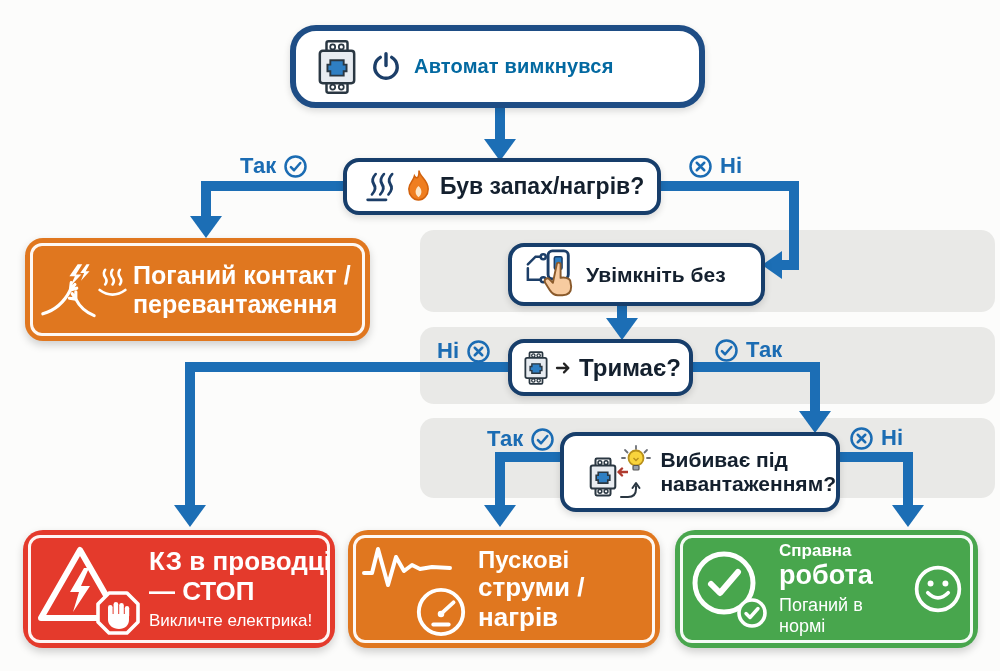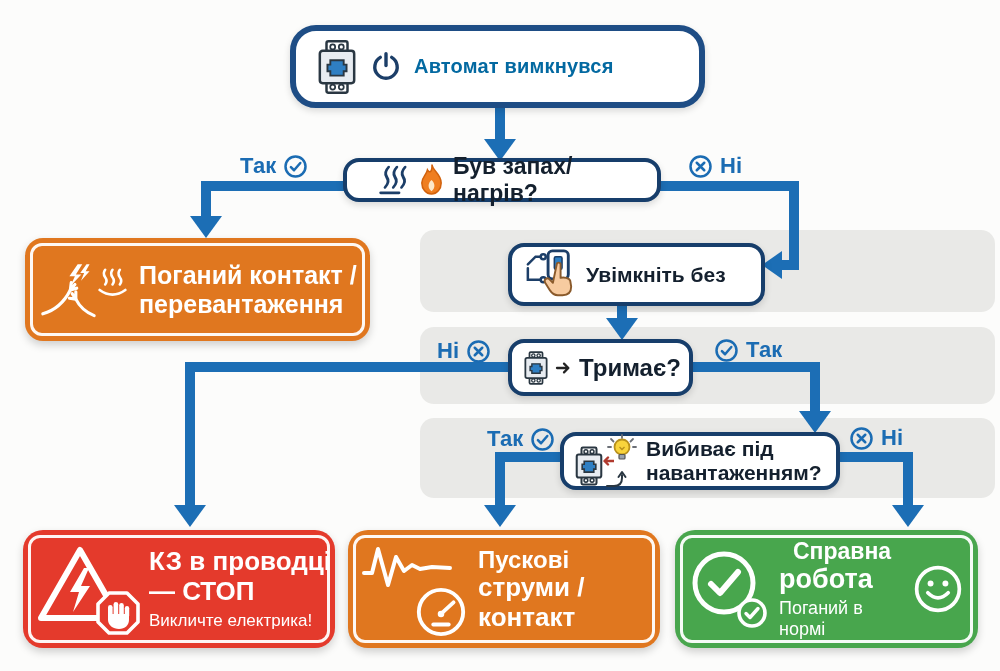--- a/index.html
+++ b/index.html
@@ -137,41 +137,41 @@
     </span>
     <span class="iconzone">
       <svg width="30" height="30" viewBox="0 0 30 30">
         <path d="M9.3 5.4 A11.2 11.2 0 1 0 20.7 5.4" fill="none" stroke="#1c3e68" stroke-width="3.4" stroke-linecap="round"></path>
         <line x1="15" y1="1.8" x2="15" y2="13.5" stroke="#1c3e68" stroke-width="3.4" stroke-linecap="round"></line>
       </svg>
     </span>
     <span class="start-title">Автомат вимкнувся</span>
   </div>
 
-  <div class="wbox" style="left:343px;top:158px;width:318px;height:44px;padding-left:30px;gap:7px;">
+  <div class="wbox" style="left:343px;top:158px;width:318px;height:57px;padding-left:17px;gap:7px;">
     <span class="iconzone">
       <svg width="33" height="30" viewBox="0 0 36 32">
         <g stroke="#1c3e68" stroke-width="3" fill="none" stroke-linecap="round" transform="skewX(-10)">
           <path d="M13 2 q-4.5 6 0 11 q4.5 5 0 11"></path>
           <path d="M22 2 q-4.5 6 0 11 q4.5 5 0 11"></path>
           <path d="M31 2 q-4.5 6 0 11 q4.5 5 0 11"></path>
         </g>
         <line x1="4" y1="30" x2="24" y2="30" stroke="#1c3e68" stroke-width="3" stroke-linecap="round"></line>
       </svg>
     </span>
     <span class="iconzone">
       <svg width="29" height="35" viewBox="0 0 30 36">
         <path d="M15.5 1.5 C16 8 25 11 25 20.5 A10 11.5 0 0 1 5 20.5 C5 14.5 9.5 13 10.8 7 C12.5 10 15.8 10.5 15.5 1.5 Z" fill="#ef7e20" stroke="#d2620d" stroke-width="1.6"></path>
         <path d="M15 17.5 c4 3.2 4 8.6 0 11.6 c-4 -3 -4 -8.4 0 -11.6 z" fill="#fce8cb"></path>
       </svg>
     </span>
     <span class="q-title">Був запах/нагрів?</span>
   </div>
 
-  <div class="rbox" style="left:25px;top:238px;width:345px;height:103px;background:#e0771f;padding-left:16px;gap:10px;">
+  <div class="rbox" style="left:25px;top:238px;width:345px;height:103px;background:#e0771f;padding-left:16px;gap:4px;">
     <span class="iconzone">
       <svg width="88" height="56" viewBox="0 0 96 60">
         <g stroke="#fff" stroke-width="3.4" fill="none" stroke-linecap="round">
           <path d="M2 56 C16 52 26 42 32 30"></path>
           <path d="M32 30 l7 -2 M32 30 l5 -6 M32 30 l1 -8"></path>
           <path d="M58 58 C48 54 42 48 38 40"></path>
           <path d="M38 40 l-7 -1 M38 40 l-4 -6 M38 40 l0 -8"></path>
         </g>
         <path d="M40 2 L31 15 h6 L32 26 L44 13 h-6 L45 2 Z" fill="#fff"></path>
         <path d="M56 0 L48 11 h5 L49 21 L60 9 h-5 L60 0 Z" fill="#fff" transform="translate(2,2) scale(0.85)"></path>
@@ -224,21 +224,21 @@
       </svg>
     </span>
     <span class="iconzone">
       <svg width="18" height="14" viewBox="0 0 20 16">
           <path d="M2 8 h12 M10 3 l5 5 -5 5" stroke="#222" stroke-width="2.6" fill="none" stroke-linecap="round" stroke-linejoin="round"></path>
         </svg>
     </span>
     <span class="q-title" style="font-size:24px;">Тримає?</span>
   </div>
 
-  <div class="wbox" style="left:560px;top:432px;width:280px;height:58px;padding-left:10px;gap:8px;">
+  <div class="wbox" style="left:560px;top:432px;width:280px;height:80px;padding-left:10px;gap:8px;justify-content:flex-end;">
     <span class="iconzone" style="width:64px;height:54px;">
       <svg width="30" height="40" viewBox="0 0 44 58" style="position:absolute;left:0;bottom:2px;">
         <rect x="11" y="2" width="22" height="12" rx="2" fill="#fff" stroke="#2a3742" stroke-width="3"></rect>
         <circle cx="17.5" cy="8" r="2.8" fill="#fff" stroke="#2a3742" stroke-width="2.2"></circle>
         <circle cx="26.5" cy="8" r="2.8" fill="#fff" stroke="#2a3742" stroke-width="2.2"></circle>
         <rect x="11" y="44" width="22" height="12" rx="2" fill="#fff" stroke="#2a3742" stroke-width="3"></rect>
         <circle cx="17.5" cy="50" r="2.8" fill="#fff" stroke="#2a3742" stroke-width="2.2"></circle>
         <circle cx="26.5" cy="50" r="2.8" fill="#fff" stroke="#2a3742" stroke-width="2.2"></circle>
         <rect x="4" y="12" width="36" height="34" rx="3" fill="#e8ecf1" stroke="#2a3742" stroke-width="3"></rect>
         <path d="M15 22 h14 v4.5 h3 v7 h-3 v4.5 h-14 v-4.5 h-3 v-7 h3 z" fill="#2f7fc3" stroke="#2a3742" stroke-width="2.4"></path>
@@ -301,37 +301,37 @@
       <svg width="54" height="54" viewBox="0 0 56 56" style="position:absolute;right:4px;bottom:0;">
         <circle cx="28" cy="28" r="23" fill="none" stroke="#fff" stroke-width="4"></circle>
         <path d="M28 30 L41 18" stroke="#fff" stroke-width="4" stroke-linecap="round"></path>
         <circle cx="28" cy="30" r="3.4" fill="#fff"></circle>
         <path d="M20 41 H36" stroke="#fff" stroke-width="4" stroke-linecap="round"></path>
       </svg>
     </span>
     <span>
       <div class="r-title" style="font-size:24px;">Пускові</div>
       <div class="r-title" style="font-size:26px;">струми /</div>
-      <div class="r-title" style="font-size:26px;">контакт</div>
+      <div class="r-title" style="font-size:26px;">нагрів</div>
     </span>
   </div>
 
   <div class="rbox" style="left:675px;top:530px;width:303px;height:118px;background:#48a64d;border-radius:20px;padding-left:14px;gap:10px;">
     <span class="iconzone" style="width:80px;height:82px;">
       <svg width="70" height="70" viewBox="0 0 70 70" style="position:absolute;left:0;top:0;">
         <circle cx="35" cy="35" r="29" fill="none" stroke="#fff" stroke-width="5"></circle>
         <path d="M22 36 l9 9 l18 -21" fill="none" stroke="#fff" stroke-width="6" stroke-linecap="round" stroke-linejoin="round"></path>
       </svg>
       <svg width="34" height="34" viewBox="0 0 34 34" style="position:absolute;right:0;bottom:0;">
         <circle cx="17" cy="17" r="13" fill="#48a64d" stroke="#fff" stroke-width="3.6"></circle>
         <path d="M11 17.5 l4 4 l8 -9" fill="none" stroke="#fff" stroke-width="3.4" stroke-linecap="round" stroke-linejoin="round"></path>
       </svg>
     </span>
     <span style="flex:1;">
-      <div class="r-title" style="font-size:23px;margin-left:14px;">Справна</div>
+      <div class="r-title" style="font-size:17px;">Справна</div>
       <div class="r-title" style="font-size:27px;">робота</div>
       <div class="r-sub" style="font-size:18px;font-weight:400;">Поганий в нормі</div>
     </span>
     <span class="iconzone" style="margin-right:14px;">
       <svg width="52" height="52" viewBox="0 0 56 56">
         <circle cx="28" cy="28" r="23" fill="none" stroke="#fff" stroke-width="4"></circle>
         <circle cx="20" cy="22" r="3.2" fill="#fff"></circle>
         <circle cx="36" cy="22" r="3.2" fill="#fff"></circle>
         <path d="M17 32 q11 11 22 0" fill="none" stroke="#fff" stroke-width="4" stroke-linecap="round"></path>
       </svg>

